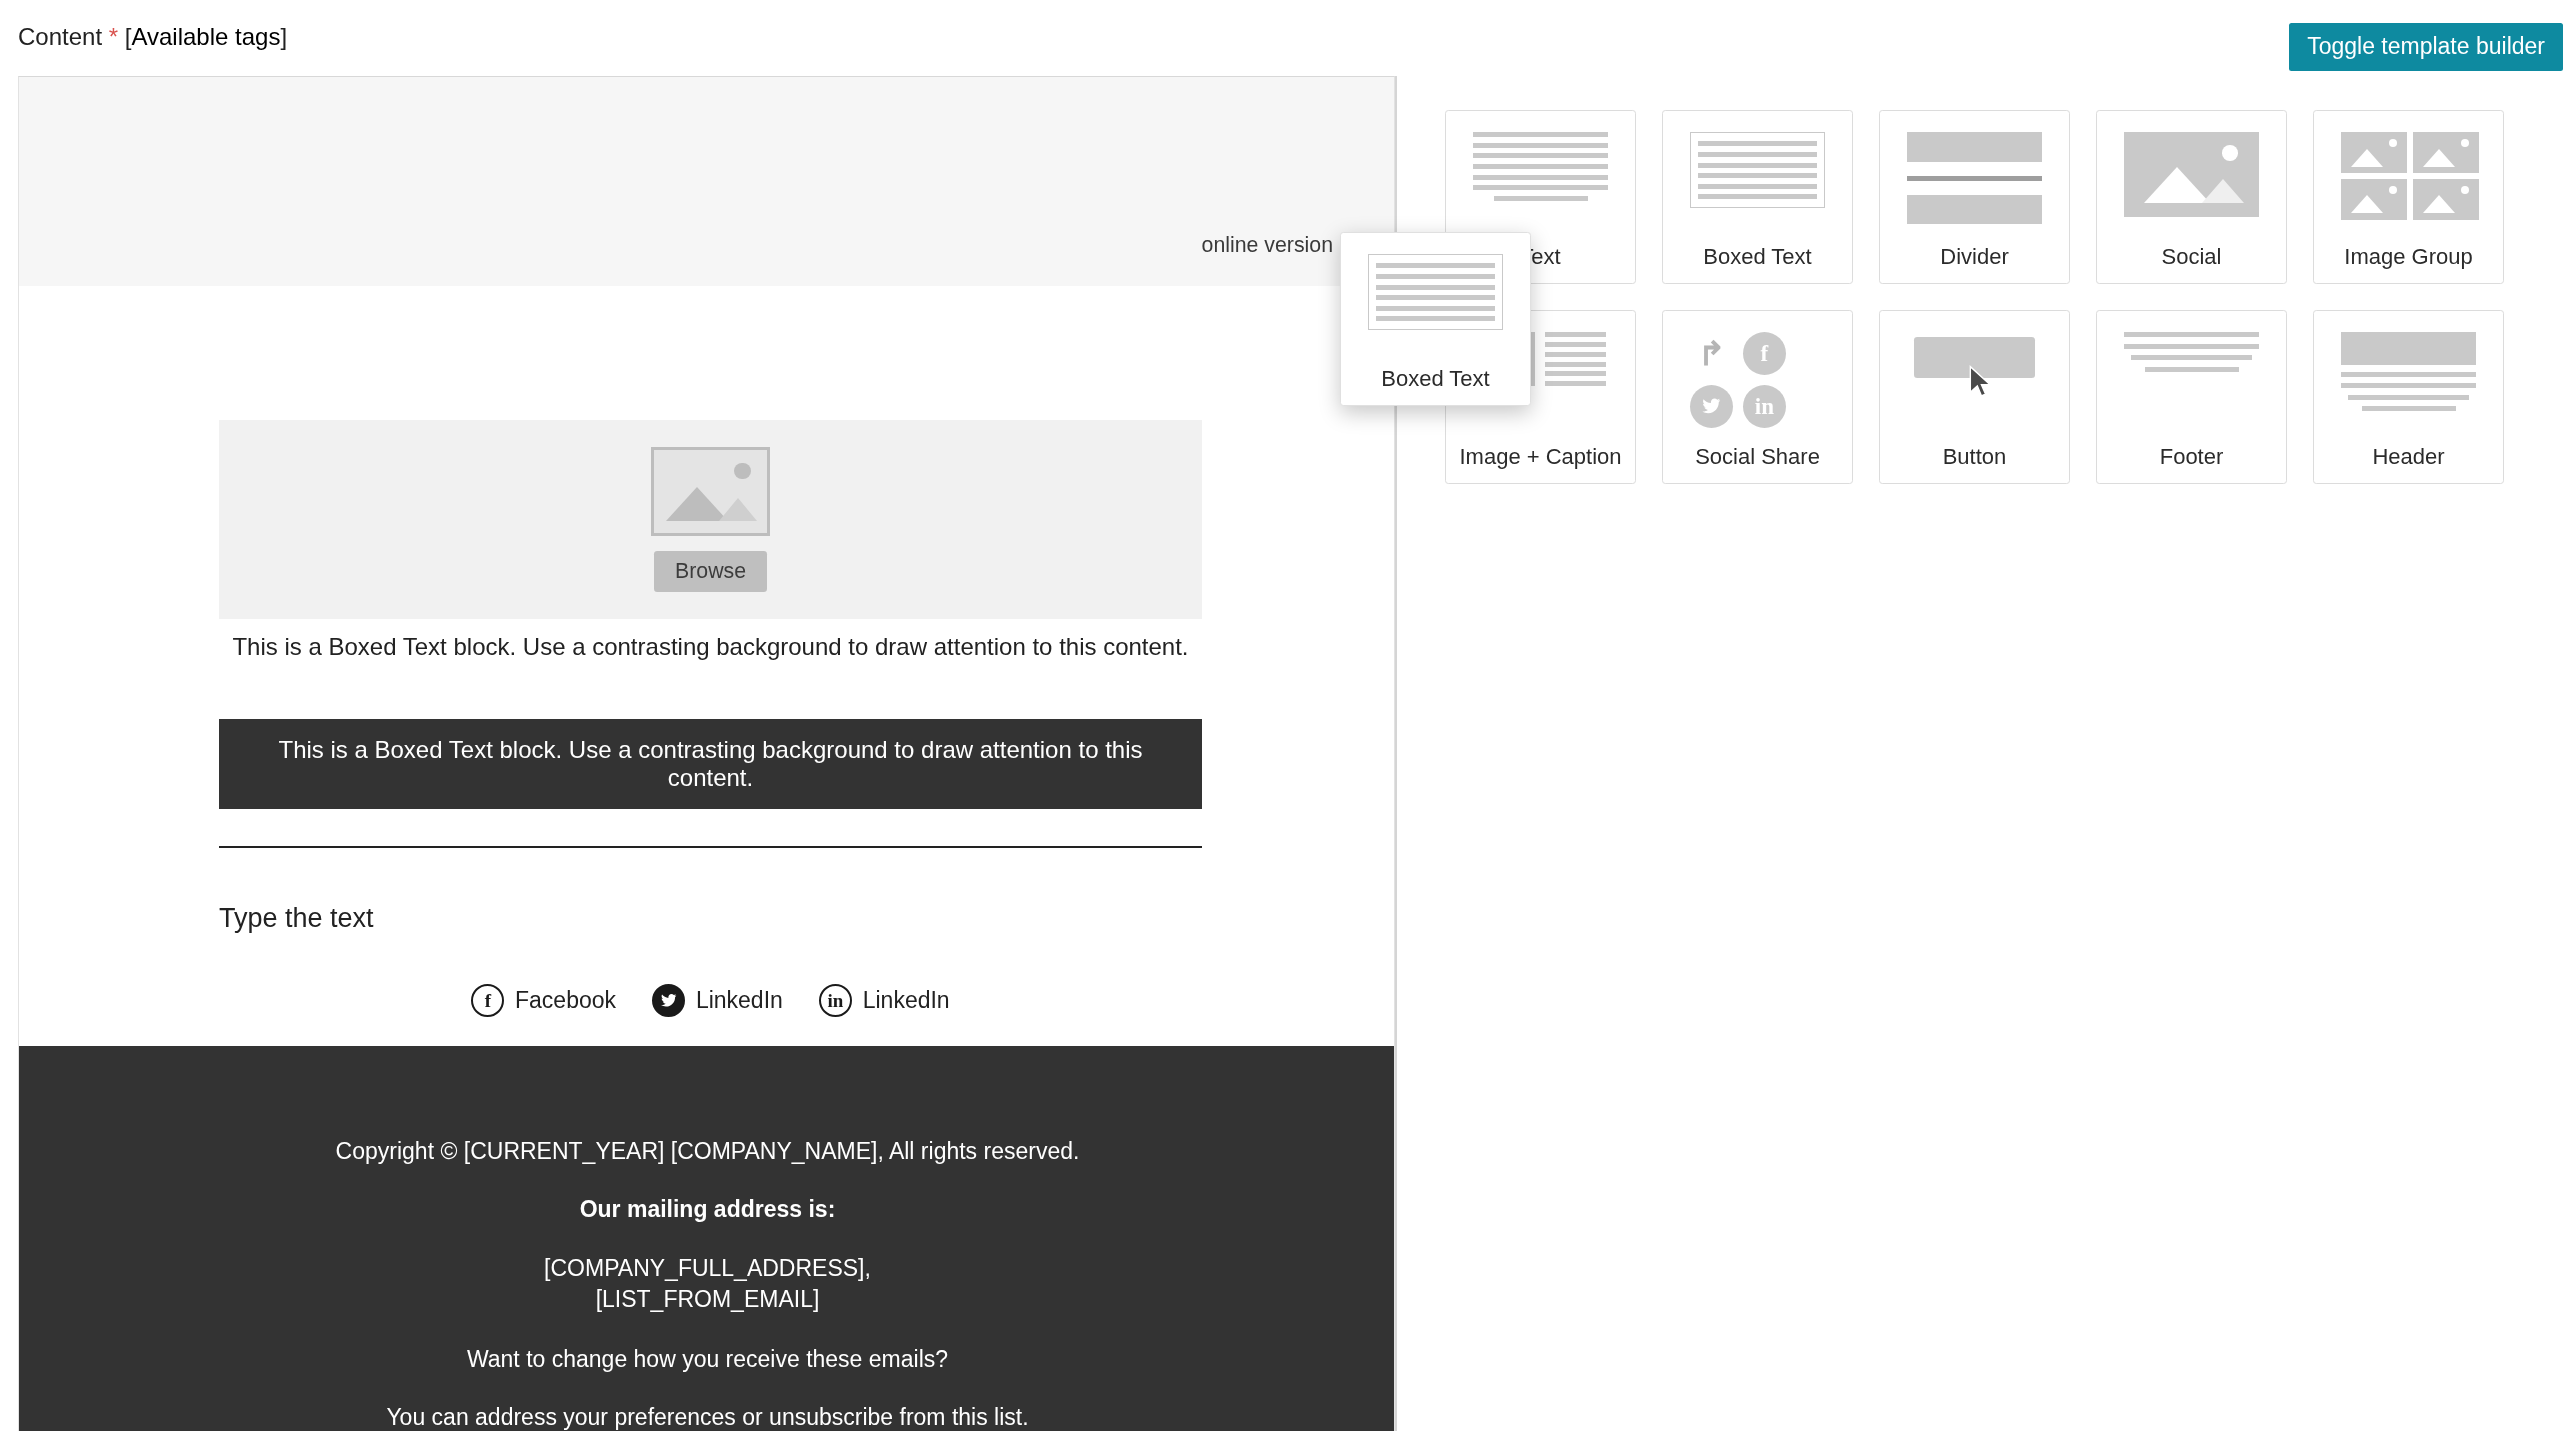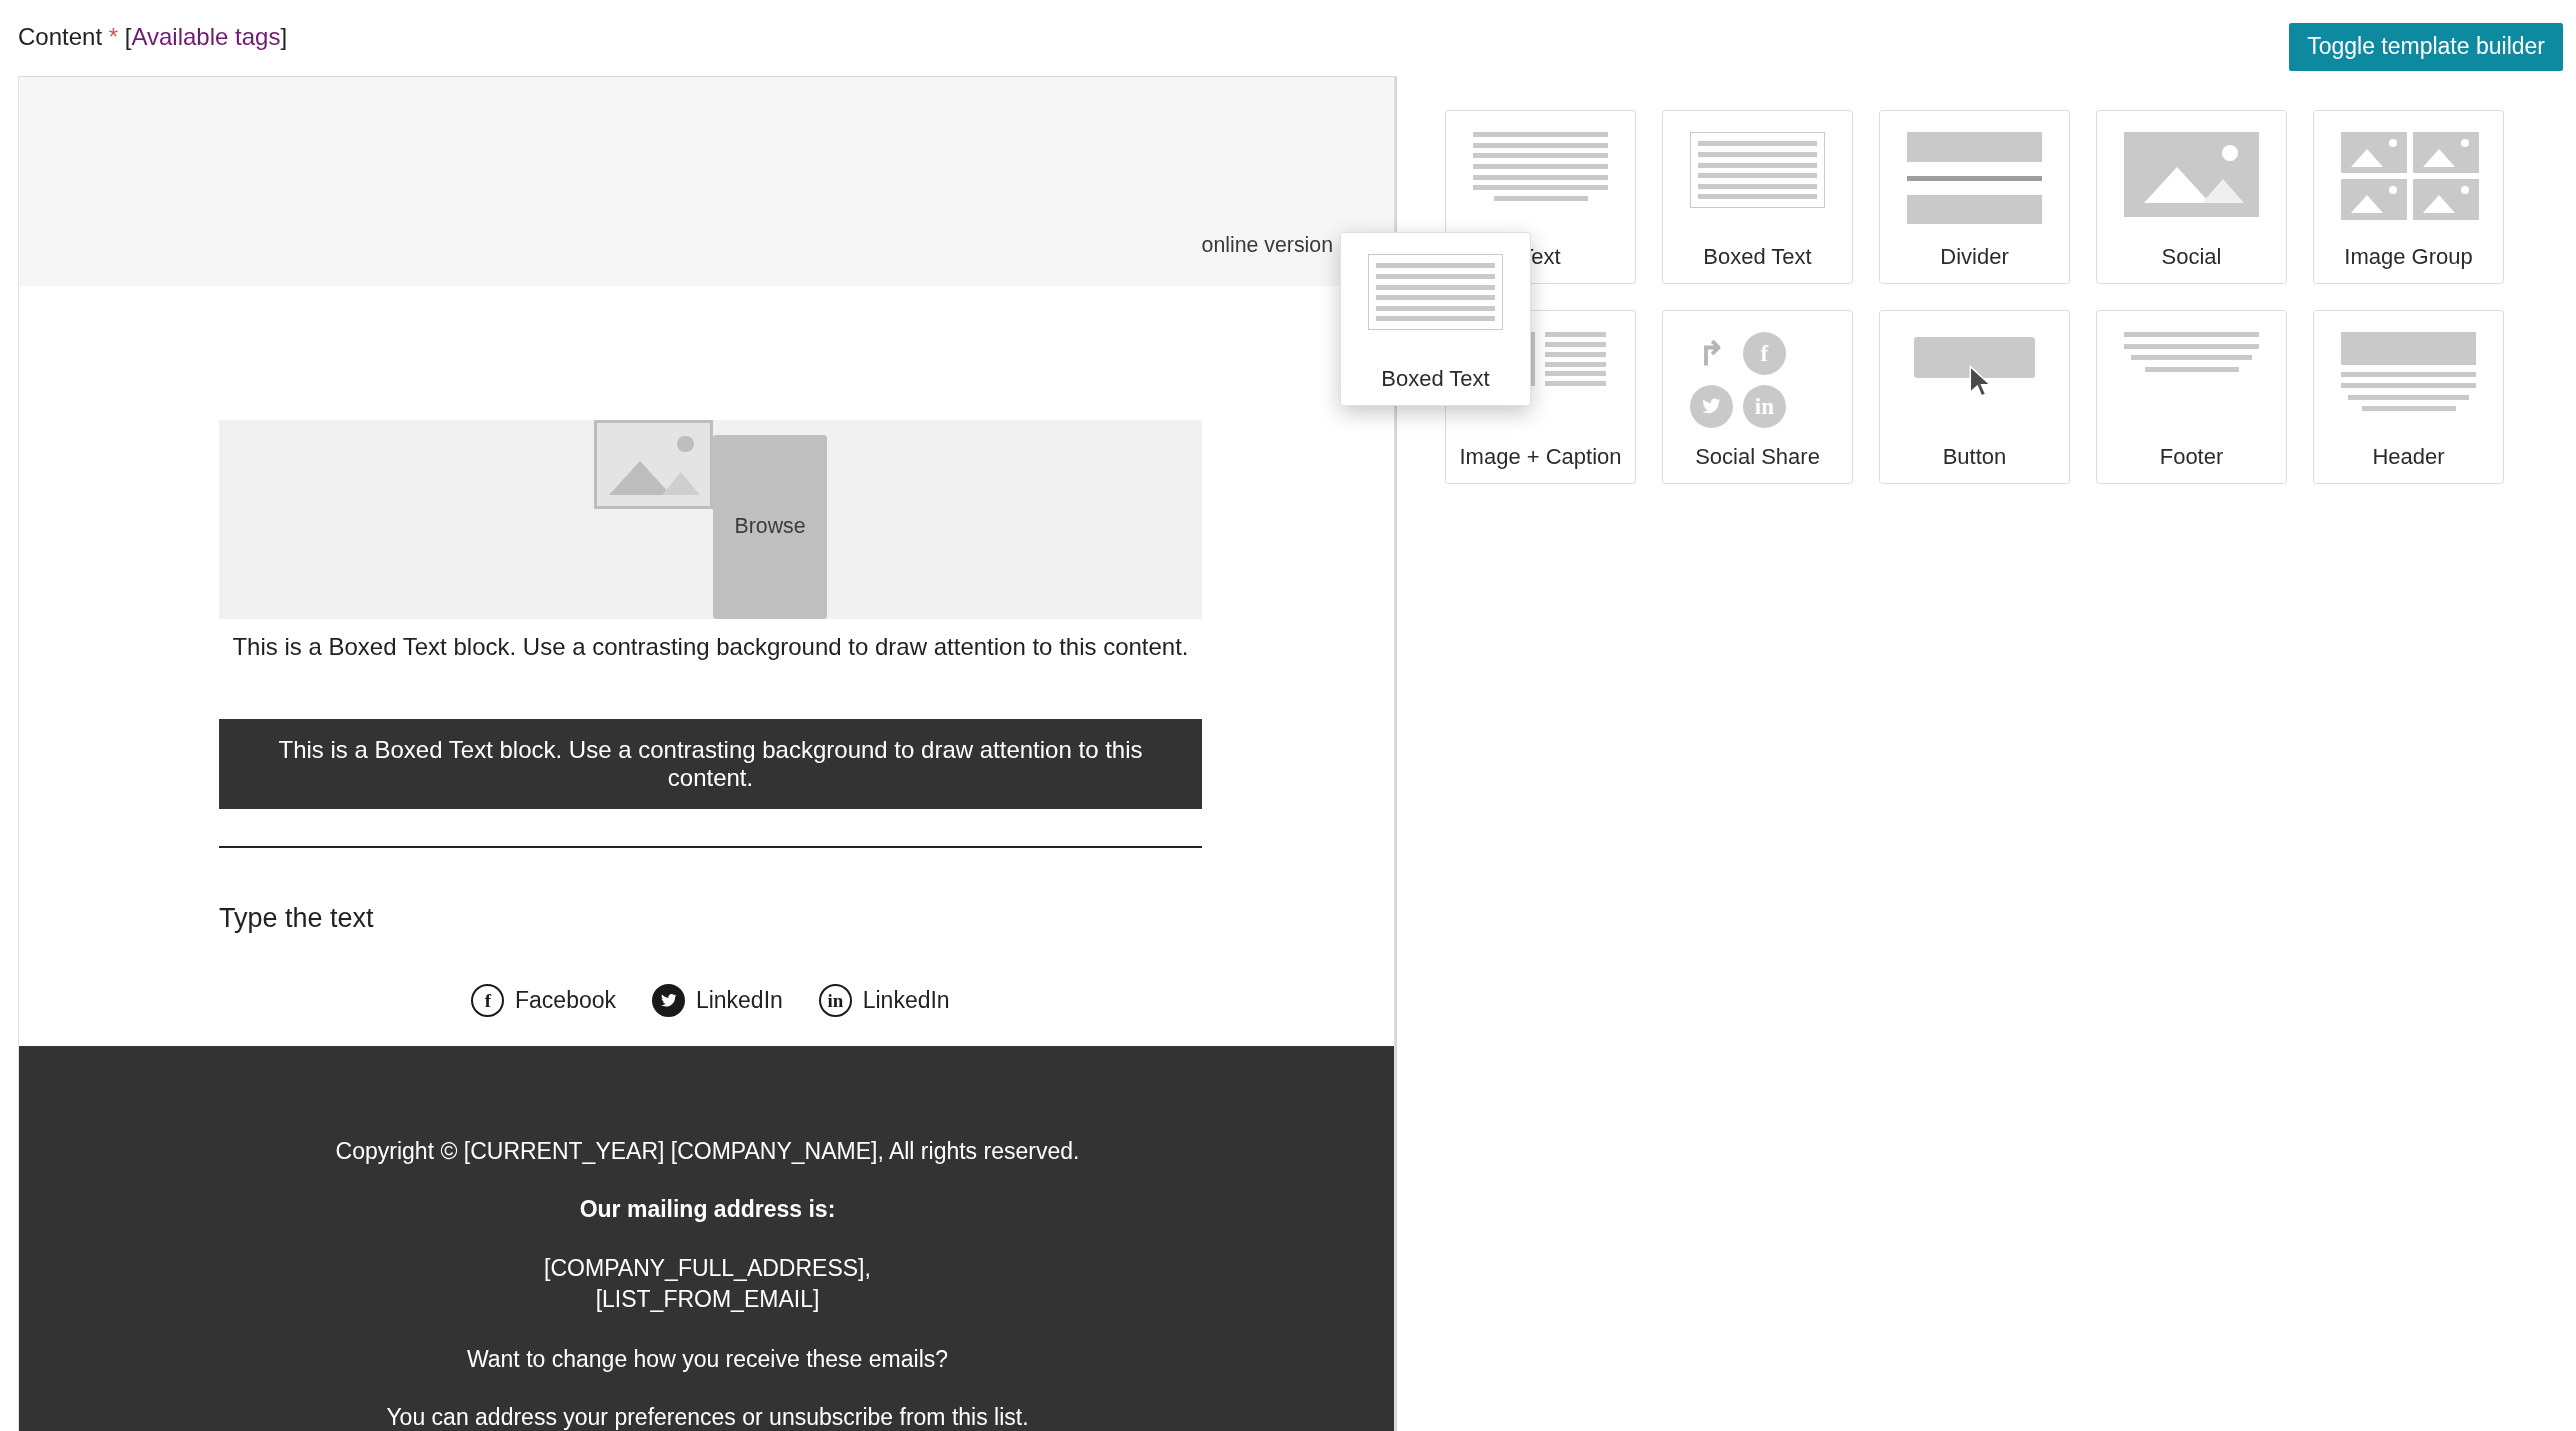--- a/index.html
+++ b/index.html
@@ -13,21 +13,21 @@
 
   
   .topbar {
     position: absolute; top: 0; left: 0; width: 2576px; height: 76px;
   }
   .content-label {
     position: absolute; left: 18px; top: 23px;
     font-size: 24px; color: #222222; white-space: nowrap;
   }
   .req-star { color: #d9534f; }
-  .tag-link { color: #701a75; text-decoration: none; }
+  .tag-link { color: #000000; text-decoration: none; }
   .bracket { color: #222222; }
   .toggle-btn {
     position: absolute; right: 13px; top: 23px;
     background: #0e8aa0; color: #ffffff;
     border: none; border-radius: 2.5px;
     font-size: 23px; font-family: "Liberation Sans", sans-serif;
     padding: 9.9px 18px 11.5px 18px;
     cursor: pointer; white-space: nowrap;
   }
 
@@ -52,22 +52,22 @@
 
   .preview-body {
     position: absolute; left: 0; top: 209px; width: 1377px; height: 759px;
     background: #ffffff;
   }
 
   .img-block {
     position: absolute; left: 200px; top: 134px;
     width: 983px; height: 199px;
     background: #f1f1f1;
-    display: flex; 
-    justify-content: center;
+    display: flex; flex-direction: column;
+    align-items: center; justify-content: center;
   }
   .img-placeholder {
     width: 119px; height: 89px;
     border: 3.3px solid #bdbdbd;
     background: #e4e4e4;
     position: relative;
   }
   .img-placeholder .mountain {
     position: absolute; left: 11.5px; bottom: 11.5px;
     width: 0; height: 0;

